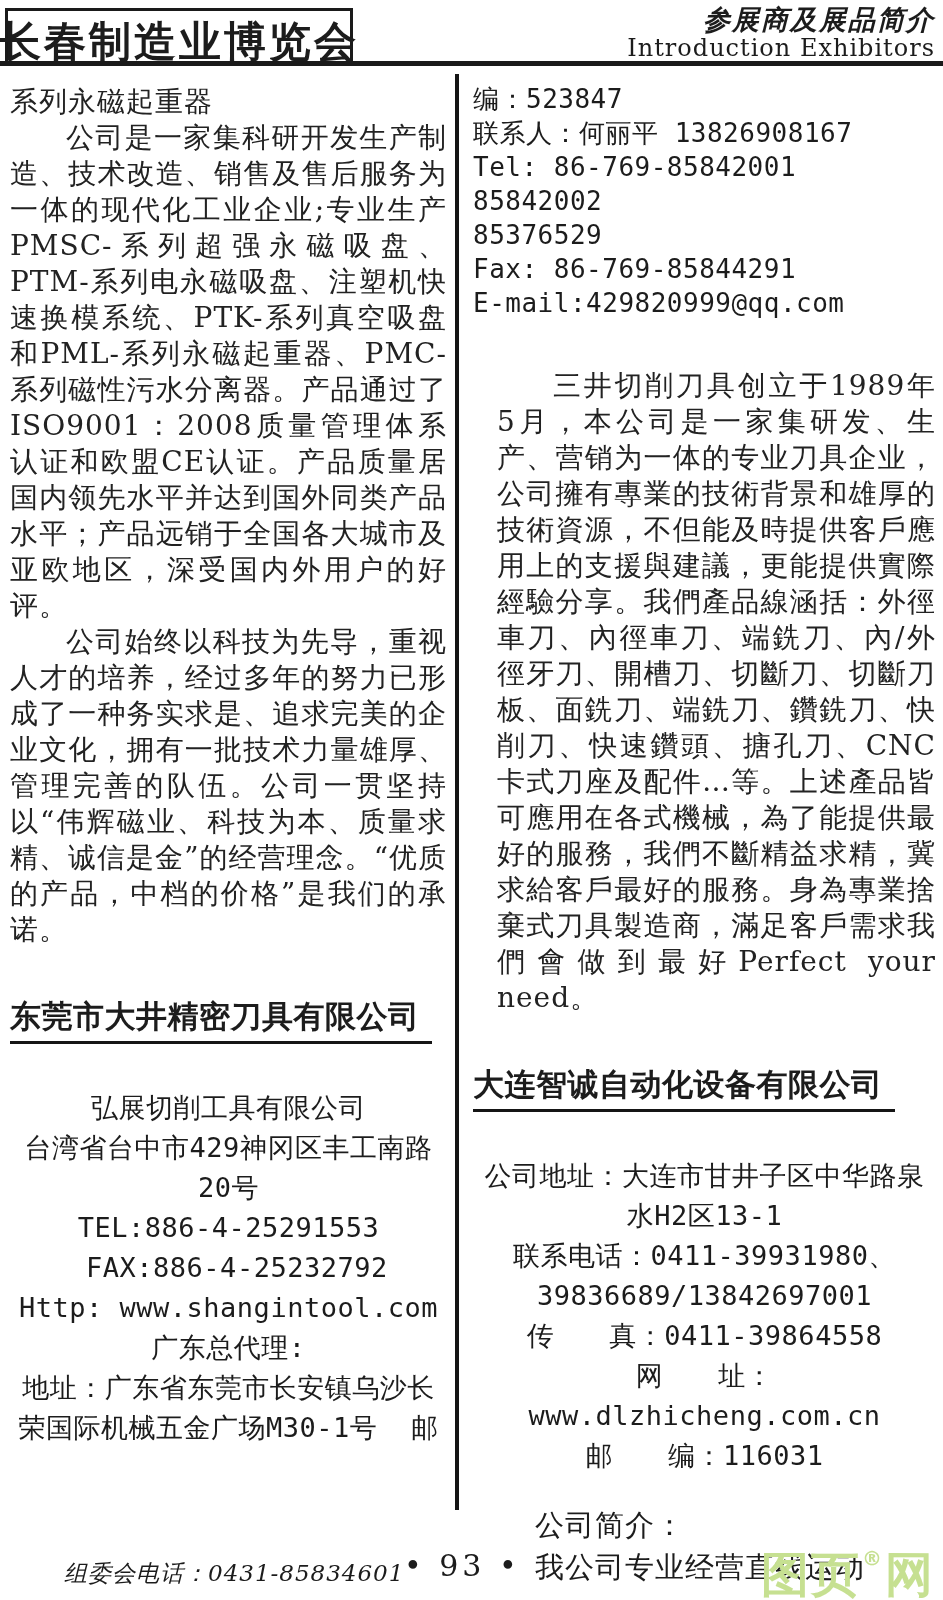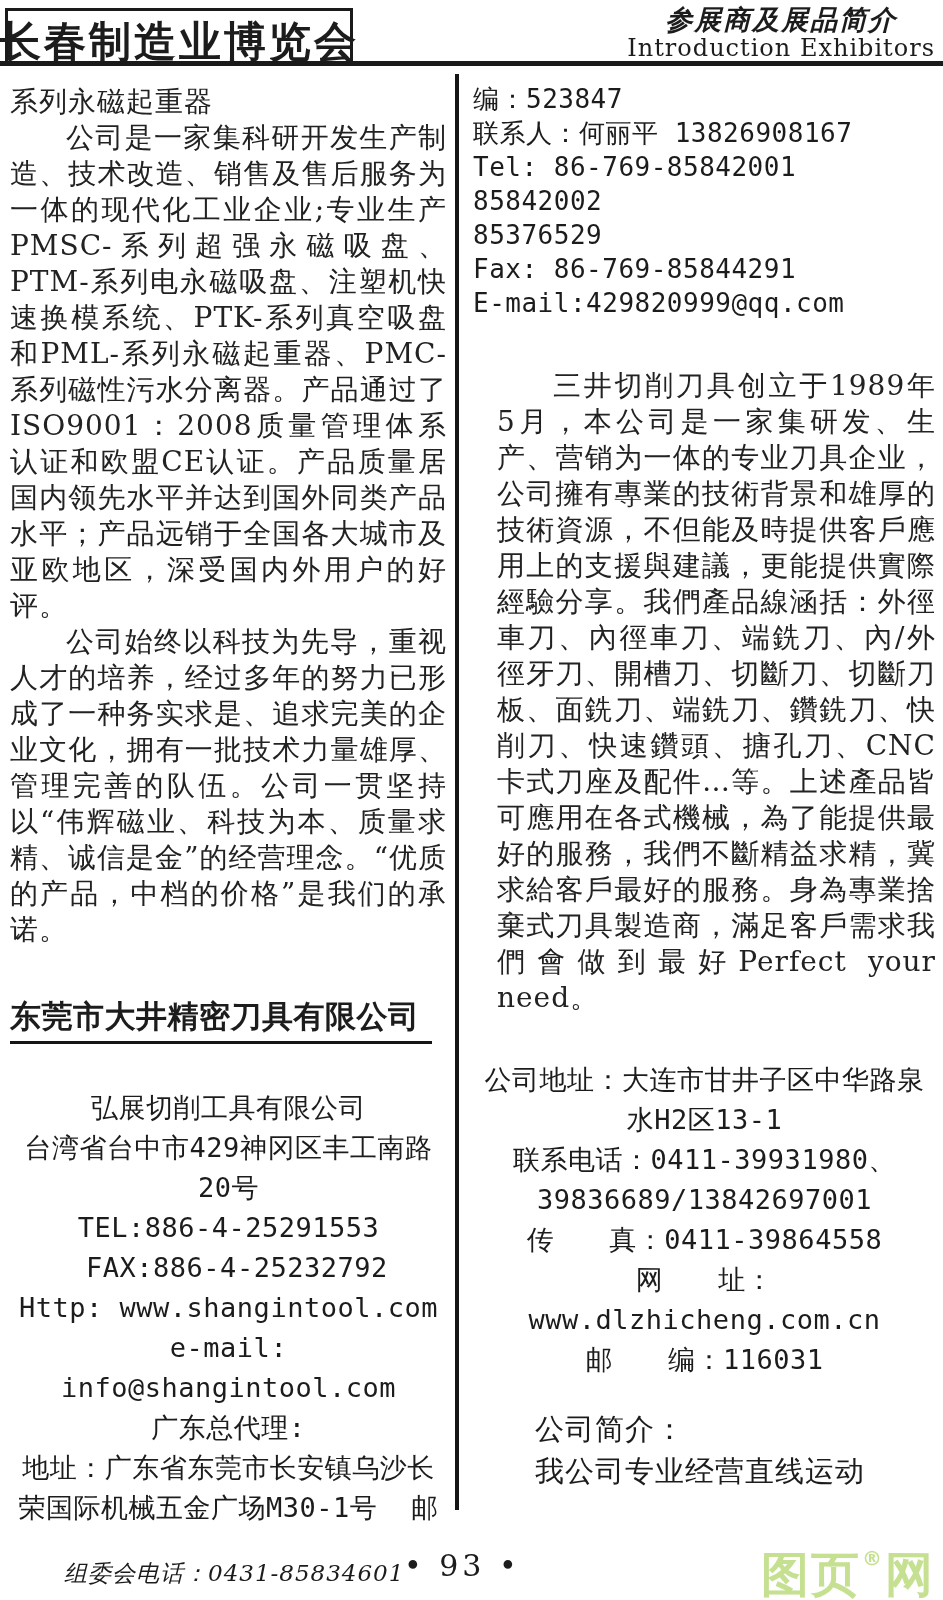--- a/index.html
+++ b/index.html
@@ -19,21 +19,21 @@
     position: absolute; left: 5px; top: 8px;
     width: 348px; height: 56px;
     border: 3px solid #1a1a1a; border-bottom: none;
     display: flex; align-items: center; justify-content: center;
   }
   .expo-title {
     font-size: 42px; font-weight: 900;
     letter-spacing: 3px; white-space: nowrap;
     transform: translateY(4px);
   }
-  .header-right { position: absolute; right: 8px; top: 4px; text-align: center; line-height: 1.15; }
+  .header-right { position: absolute; right: 8px; top: 4px; text-align: right; line-height: 1.15; }
   .header-sub-cn { font-size: 27px; font-style: italic; font-weight: 600; letter-spacing: 2px; }
   .header-sub-en { font-size: 24px; letter-spacing: 1px; }
   .header-rule { position: absolute; left: 0; top: 61px; width: 943px; height: 5px; background: #1a1a1a; }
 
   
   .col-divider { position: absolute; left: 455px; top: 74px; width: 4px; height: 1436px; background: #151515; }
   .col-left  { position: absolute; left: 10px;  top: 84px; width: 437px; }
   .col-right { position: absolute; left: 473px; top: 82px; width: 463px; }
 
   .body-text {
@@ -109,38 +109,40 @@
     <div class="company-heading-wrap">
       <span class="company-heading">东莞市大井精密刀具有限公司</span>
     </div>
 
     <div class="contact-block">
       <div class="line">弘展切削工具有限公司</div>
       <div class="line">台湾省台中市429神冈区丰工南路20号</div>
       <div class="line">TEL:886-4-25291553</div>
       <div class="line"> FAX:886-4-25232792</div>
       <div class="line">Http: www.shangintool.com</div>
-      <div class="line">e-mail: info@shangintool.com</div>
       <div class="line">广东总代理:</div>
       <div class="line">地址：广东省东莞市长安镇乌沙长荣国际机械五金广场M30-1号  邮</div>
     </div>
   </div>
 
   <div class="col-right">
     <div class="contact-top">
       <div class="line">编：523847</div>
       <div class="line">联系人：何丽平 13826908167</div>
       <div class="line">Tel: 86-769-85842001   85842002</div>
       <div class="line">85376529</div>
       <div class="line">Fax: 86-769-85844291</div>
       <div class="line">E-mail:429820999@qq.com</div>
     </div>
 
     <div class="body-text indent para-gap">三井切削刀具创立于1989年5月，本公司是一家集研发、生产、营销为一体的专业刀具企业，公司擁有專業的技術背景和雄厚的技術資源，不但能及時提供客戶應用上的支援與建議，更能提供實際經驗分享。我們產品線涵括：外徑車刀、內徑車刀、端銑刀、內/外徑牙刀、開槽刀、切斷刀、切斷刀板、面銑刀、端銑刀、鑽銑刀、快削刀、快速鑽頭、搪孔刀、CNC卡式刀座及配件…等。上述產品皆可應用在各式機械，為了能提供最好的服務，我們不斷精益求精，冀求給客戶最好的服務。身為專業捨棄式刀具製造商，滿足客戶需求我們會做到最好Perfect your need。</div>
 
+    <div class="company-heading-wrap">
+      <span class="company-heading">大连智诚自动化设备有限公司</span>
+    </div>
 
     <div class="contact-block">
       <div class="line">公司地址：大连市甘井子区中华路泉水H2区13-1</div>
       <div class="line">联系电话：0411-39931980、39836689/13842697001</div>
       <div class="line">传　　真：0411-39864558</div>
       <div class="line">网　　址：www.dlzhicheng.com.cn</div>
       <div class="line">邮　　编：116031</div>
     </div>
 
     <div class="intro-block">

